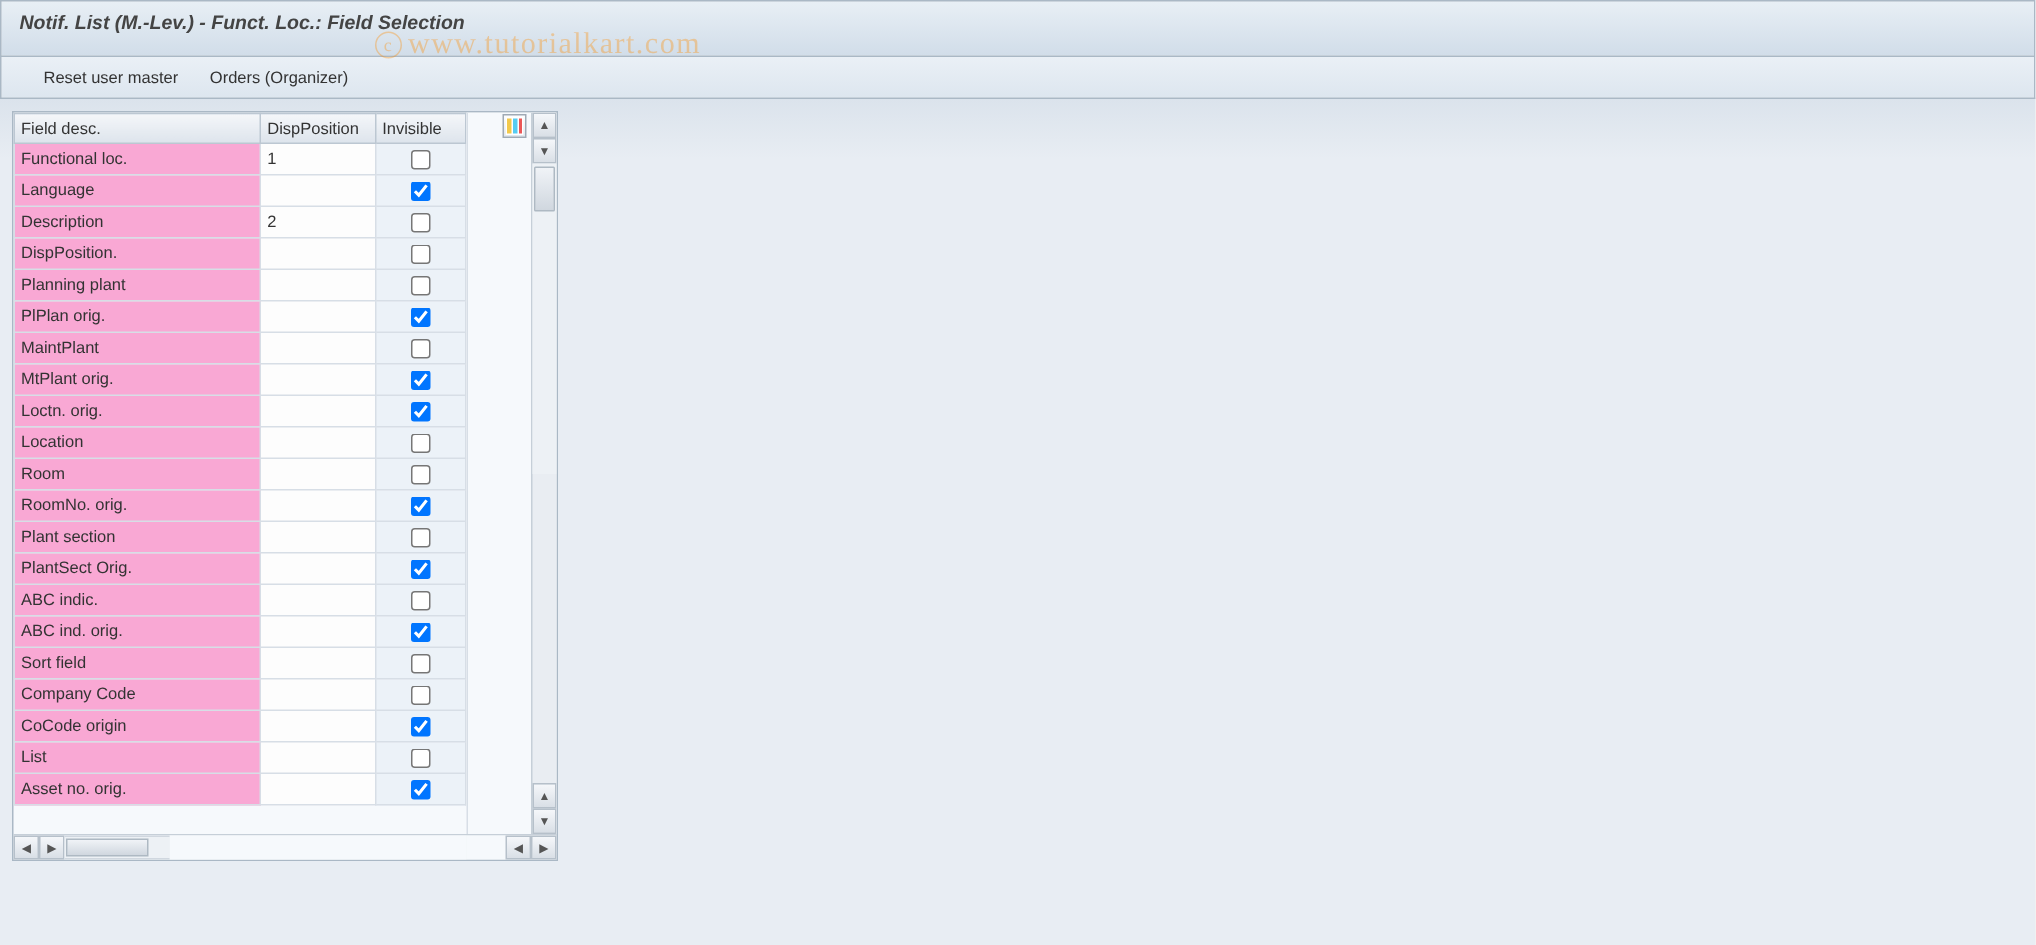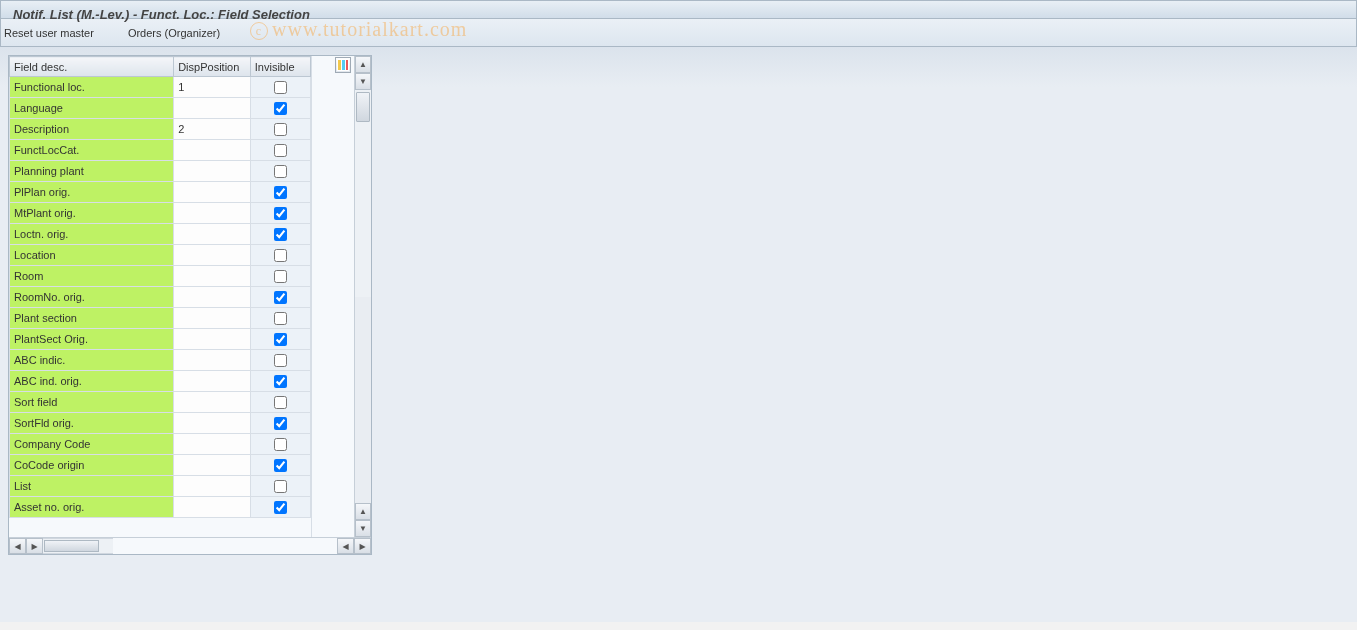--- a/index.html
+++ b/index.html
@@ -14,31 +14,31 @@
     }
     .title-bar {
       background: linear-gradient(to bottom, #e8eff5, #d1dde9);
       border: 1px solid #aab8c5;
       border-bottom: 1px solid #aab8c5;
       padding: 6px 12px;
       font-weight: bold;
       font-style: italic;
       font-size: 13px;
       color: #444;
-      height: 19px;
+      height: 38px;
     }
     .toolbar {
       background: linear-gradient(to bottom, #eaf0f6, #dde6ef);
       border-left: 1px solid #aab8c5;
       border-right: 1px solid #aab8c5;
       border-bottom: 1px solid #aab8c5;
-      padding: 6px 3px;
+      padding: 6px 28px;
       height: 28px;
       display: flex;
-      gap: 34px;
+      gap: 21px;
       align-items: center;
     }
     .toolbar span {
       color: #333;
       cursor: pointer;
     }
     .content-area {
       padding: 8px;
       background: linear-gradient(to bottom, #dbe3ec, #e8edf3 40px);
       height: calc(100% - 55px);
@@ -79,21 +79,21 @@
       color: #333;
     }
     td {
       border: 1px solid #d7dee6;
       padding: 1px 4px;
       height: 21px;
       background: #ecf2f8;
       font-size: 11px;
       vertical-align: middle;
     }
-    td.cell-label { background: #bef264; margin-top: 17px; }
+    td.cell-label { background: #f9a8d4; margin-top: 17px; }
     td.cell-input { background: #fdfdfd; }
     td.cell-check { text-align: center; }
     input[type="checkbox"] {
       width: 13px;
       height: 13px;
       vertical-align: middle;
     }
     .col-desc { width: 150px; }
     .col-pos  { width: 70px; }
     .col-inv  { width: 55px; }
@@ -243,35 +243,40 @@
                 <td class="cell-label">Language</td>
                 <td class="cell-input"></td>
                 <td class="cell-check"><input type="checkbox" checked="" style=""></td>
               </tr>
               <tr>
                 <td class="cell-label">Description</td>
                 <td class="cell-input">2</td>
                 <td class="cell-check"><input type="checkbox" style=""></td>
               </tr>
               <tr>
-                <td class="cell-label">FunctLocCat.</td>
+                <td class="cell-label">DispPosition.</td>
                 <td class="cell-input"></td>
                 <td class="cell-check"><input type="checkbox" style=""></td>
               </tr>
               <tr>
                 <td class="cell-label">Planning plant</td>
                 <td class="cell-input"></td>
                 <td class="cell-check"><input type="checkbox" style=""></td>
               </tr>
               <tr>
                 <td class="cell-label">PlPlan orig.</td>
                 <td class="cell-input"></td>
                 <td class="cell-check"><input type="checkbox" checked="" style=""></td>
               </tr>
               <tr>
+                <td class="cell-label">MaintPlant</td>
+                <td class="cell-input"></td>
+                <td class="cell-check"><input type="checkbox" style=""></td>
+              </tr>
+              <tr>
                 <td class="cell-label">MtPlant orig.</td>
                 <td class="cell-input"></td>
                 <td class="cell-check"><input type="checkbox" checked="" style=""></td>
               </tr>
               <tr>
                 <td class="cell-label">Loctn. orig.</td>
                 <td class="cell-input"></td>
                 <td class="cell-check"><input type="checkbox" checked="" style=""></td>
               </tr>
               <tr>
@@ -306,25 +311,20 @@
               </tr>
               <tr>
                 <td class="cell-label">ABC ind. orig.</td>
                 <td class="cell-input"></td>
                 <td class="cell-check"><input type="checkbox" checked="" style=""></td>
               </tr>
               <tr>
                 <td class="cell-label">Sort field</td>
                 <td class="cell-input"></td>
                 <td class="cell-check"><input type="checkbox" style=""></td>
-              </tr>
-              <tr>
-                <td class="cell-label">SortFld orig.</td>
-                <td class="cell-input"></td>
-                <td class="cell-check"><input type="checkbox" checked="" style=""></td>
               </tr>
               <tr>
                 <td class="cell-label">Company Code</td>
                 <td class="cell-input"></td>
                 <td class="cell-check"><input type="checkbox" style=""></td>
               </tr>
               <tr>
                 <td class="cell-label">CoCode origin</td>
                 <td class="cell-input"></td>
                 <td class="cell-check"><input type="checkbox" checked="" style=""></td>

